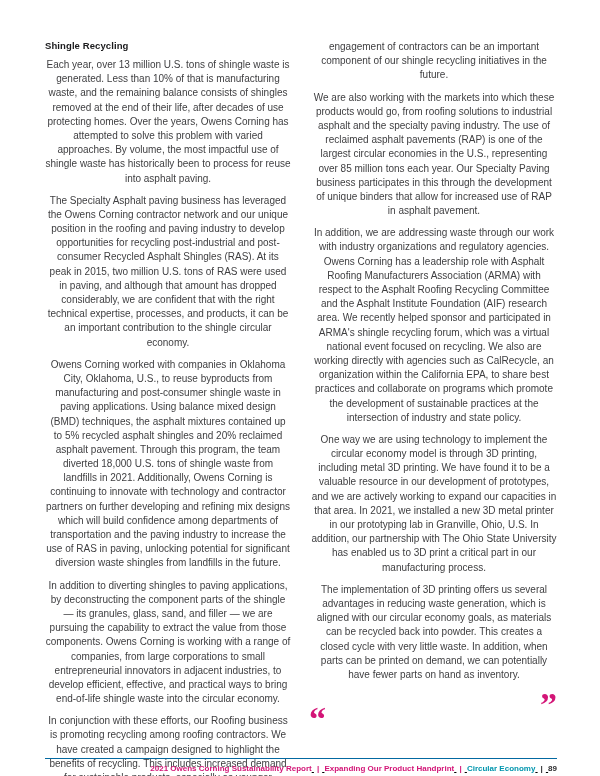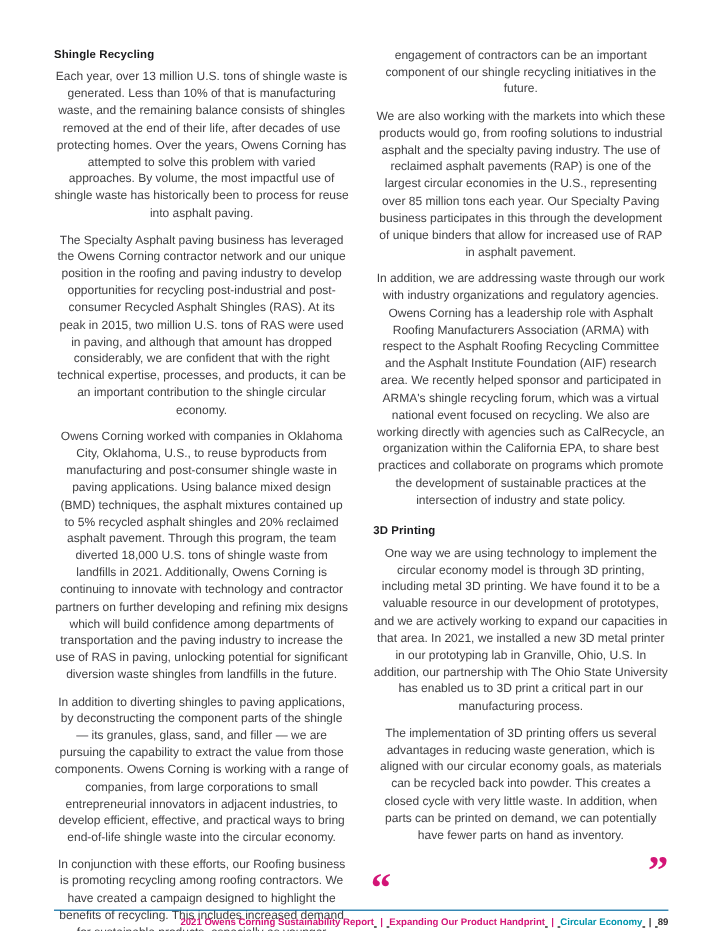--- a/index.html
+++ b/index.html
@@ -94,21 +94,20 @@
       <p class="body">The Specialty Asphalt paving business has leveraged the Owens Corning contractor network and our unique position in the roofing and paving industry to develop opportunities for recycling post-industrial and post-consumer Recycled Asphalt Shingles (RAS). At its peak in 2015, two million U.S. tons of RAS were used in paving, and although that amount has dropped considerably, we are confident that with the right technical expertise, processes, and products, it can be an important contribution to the shingle circular economy.</p>
       <p class="body">Owens Corning worked with companies in Oklahoma City, Oklahoma, U.S., to reuse byproducts from manufacturing and post-consumer shingle waste in paving applications. Using balance mixed design (BMD) techniques, the asphalt mixtures contained up to 5% recycled asphalt shingles and 20% reclaimed asphalt pavement. Through this program, the team diverted 18,000 U.S. tons of shingle waste from landfills in 2021. Additionally, Owens Corning is continuing to innovate with technology and contractor partners on further developing and refining mix designs which will build confidence among departments of transportation and the paving industry to increase the use of RAS in paving, unlocking potential for significant diversion waste shingles from landfills in the future.</p>
       <p class="body">In addition to diverting shingles to paving applications, by deconstructing the component parts of the shingle — its granules, glass, sand, and filler — we are pursuing the capability to extract the value from those components. Owens Corning is working with a range of companies, from large corporations to small entrepreneurial innovators in adjacent industries, to develop efficient, effective, and practical ways to bring end-of-life shingle waste into the circular economy.</p>
       <p class="body">In conjunction with these efforts, our Roofing business is promoting recycling among roofing contractors. We have created a campaign designed to highlight the benefits of recycling. This includes increased demand for sustainable products, especially as younger generations enter into homeownership, as well as limits on building waste in landfills, which are imminent. To support contractors in this campaign, we have developed a range of marketing materials, including flyers, yard signs, door hangers, and more, which they can use to differentiate themselves from the competition and to help build their brand as a company that cares about sustainability. While our ability to fully implement this campaign remains contingent on the availability of shingle recycling sites near the contractor, we are confident that this</p>
     </div>
 
     <div class="col">
       <p class="body">engagement of contractors can be an important component of our shingle recycling initiatives in the future.</p>
       <p class="body">We are also working with the markets into which these products would go, from roofing solutions to industrial asphalt and the specialty paving industry. The use of reclaimed asphalt pavements (RAP) is one of the largest circular economies in the U.S., representing over 85 million tons each year. Our Specialty Paving business participates in this through the development of unique binders that allow for increased use of RAP in asphalt pavement.</p>
       <p class="body">In addition, we are addressing waste through our work with industry organizations and regulatory agencies. Owens Corning has a leadership role with Asphalt Roofing Manufacturers Association (ARMA) with respect to the Asphalt Roofing Recycling Committee and the Asphalt Institute Foundation (AIF) research area. We recently helped sponsor and participated in ARMA's shingle recycling forum, which was a virtual national event focused on recycling. We also are working directly with agencies such as CalRecycle, an organization within the California EPA, to share best practices and collaborate on programs which promote the development of sustainable practices at the intersection of industry and state policy.</p>
-      <h3 class="section-heading spaced">3D Printing</h3>
       <p class="body">One way we are using technology to implement the circular economy model is through 3D printing, including metal 3D printing. We have found it to be a valuable resource in our development of prototypes, and we are actively working to expand our capacities in that area. In 2021, we installed a new 3D metal printer in our prototyping lab in Granville, Ohio, U.S. In addition, our partnership with The Ohio State University has enabled us to 3D print a critical part in our manufacturing process.</p>
       <p class="body">The implementation of 3D printing offers us several advantages in reducing waste generation, which is aligned with our circular economy goals, as materials can be recycled back into powder. This creates a closed cycle with very little waste. In addition, when parts can be printed on demand, we can potentially have fewer parts on hand as inventory.</p>
 
       <div class="pullquote">
         <span class="openquote">“</span>
         <span class="closequote">”</span>
       </div>
     </div>
 
   </div>

